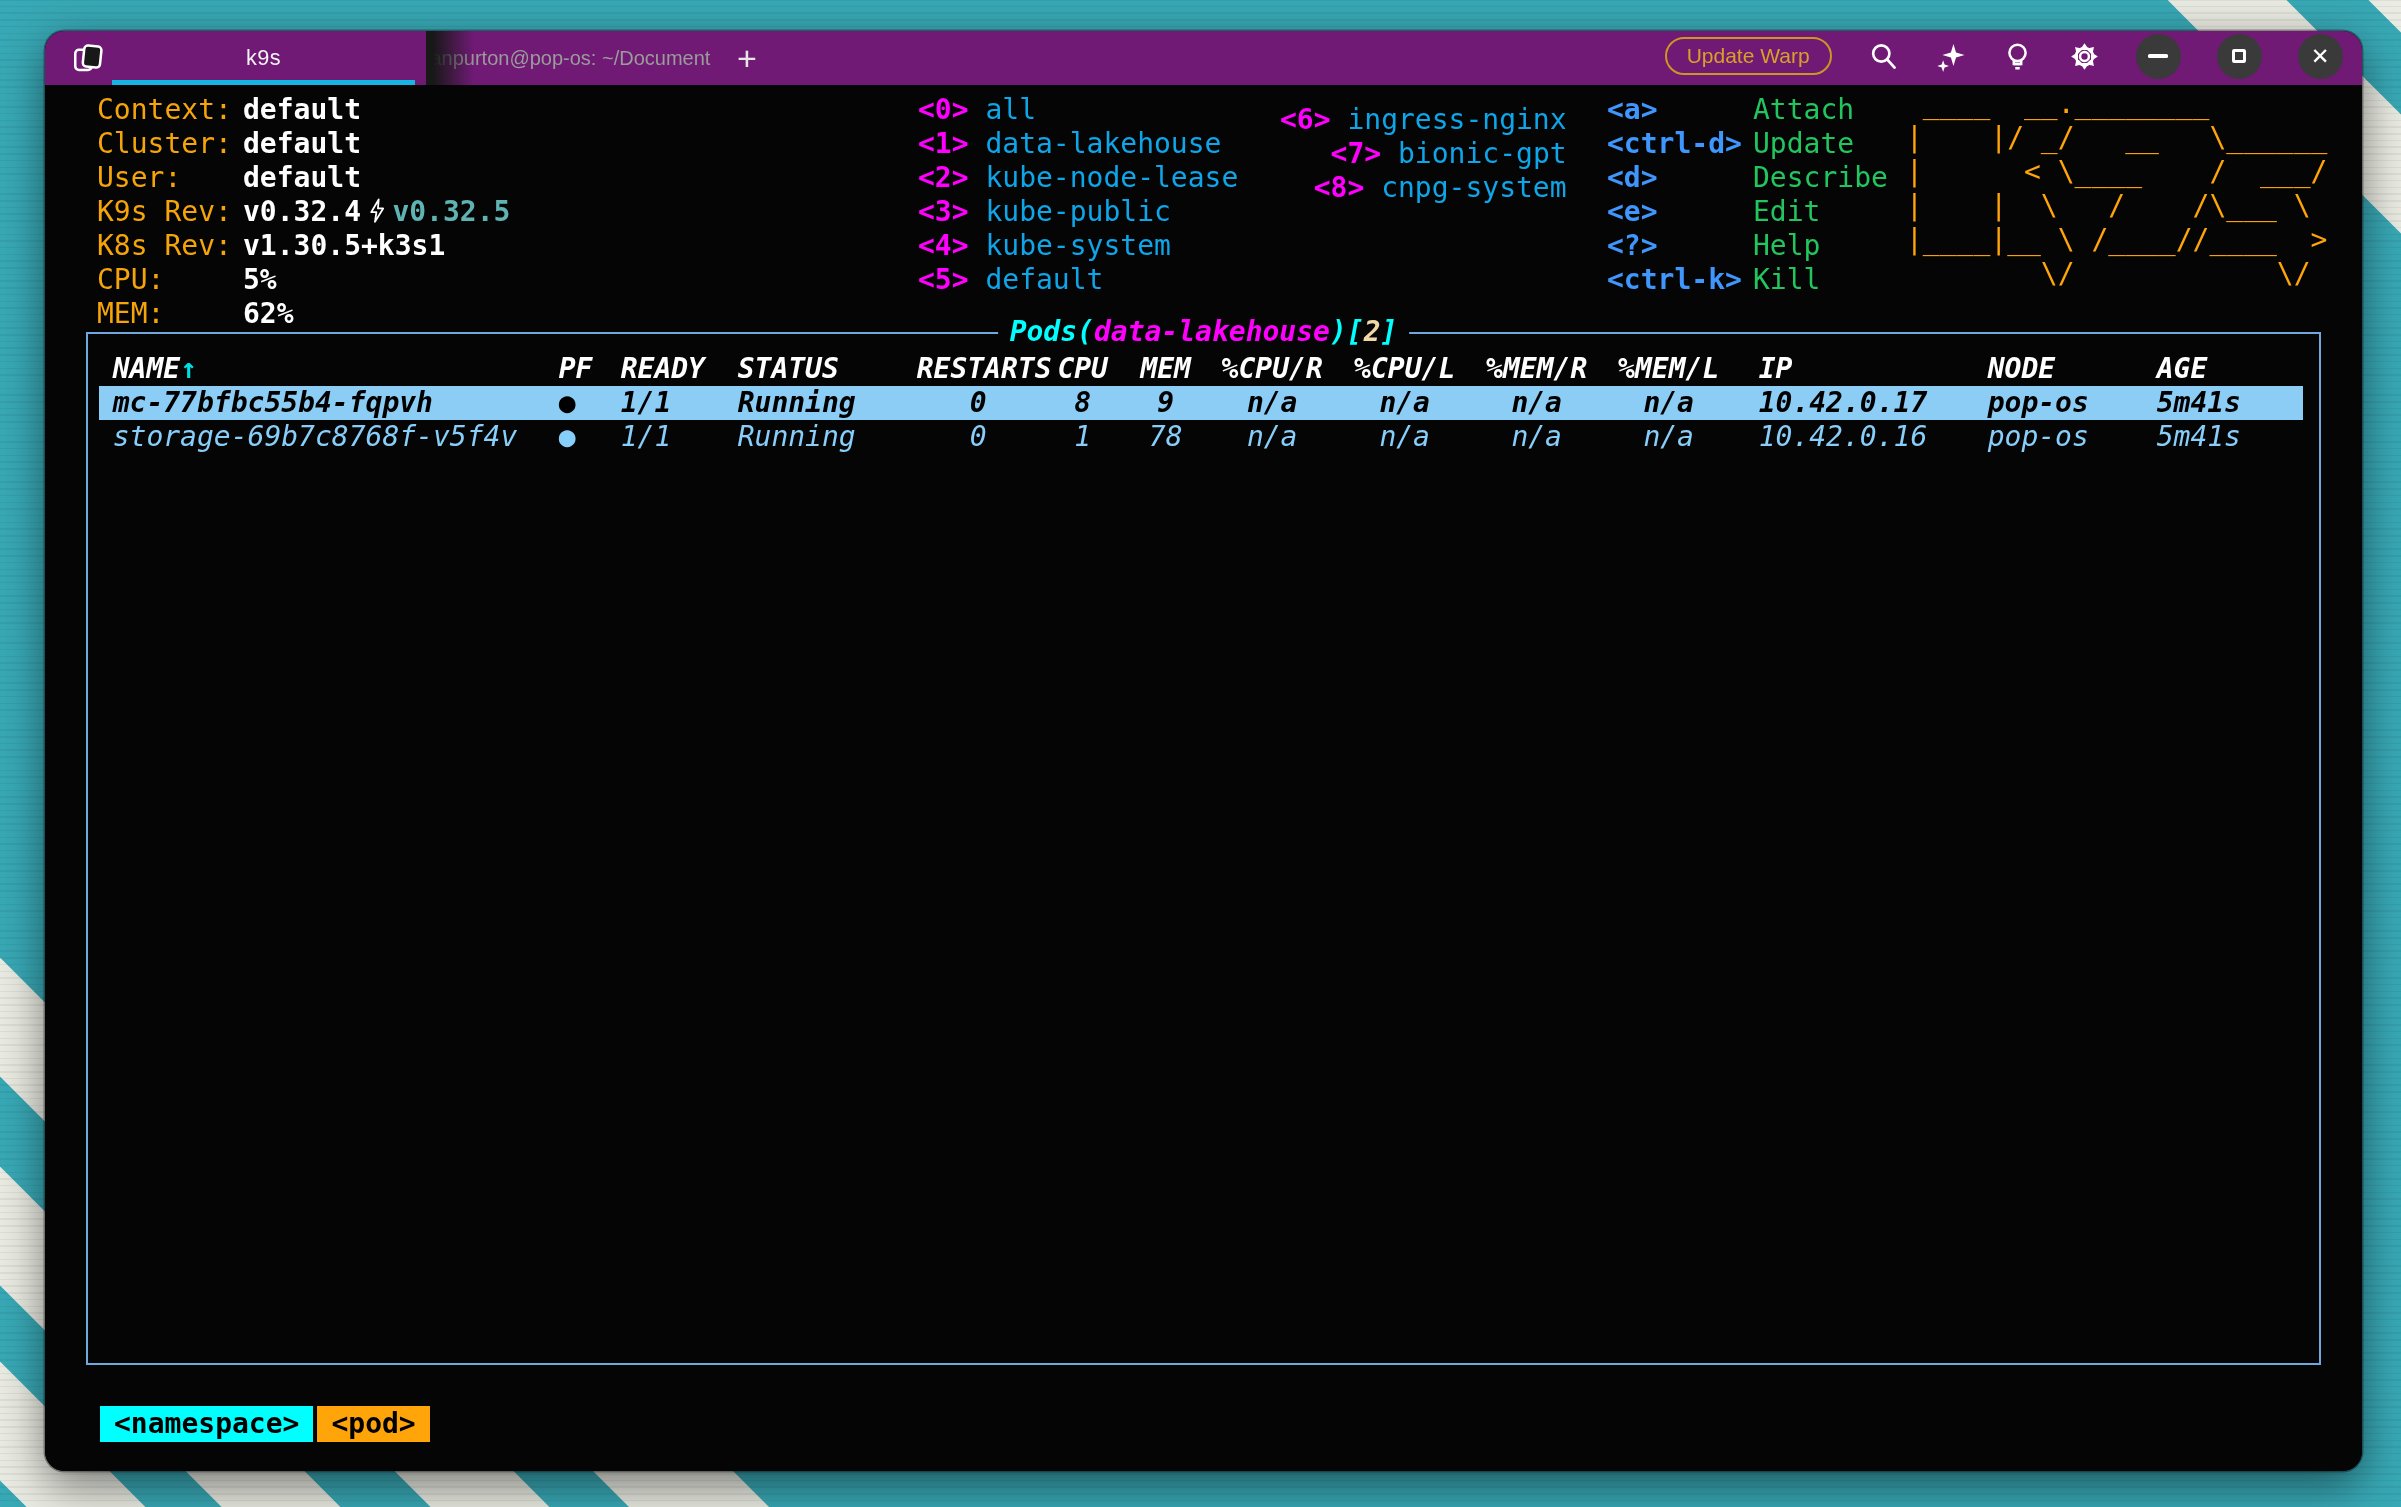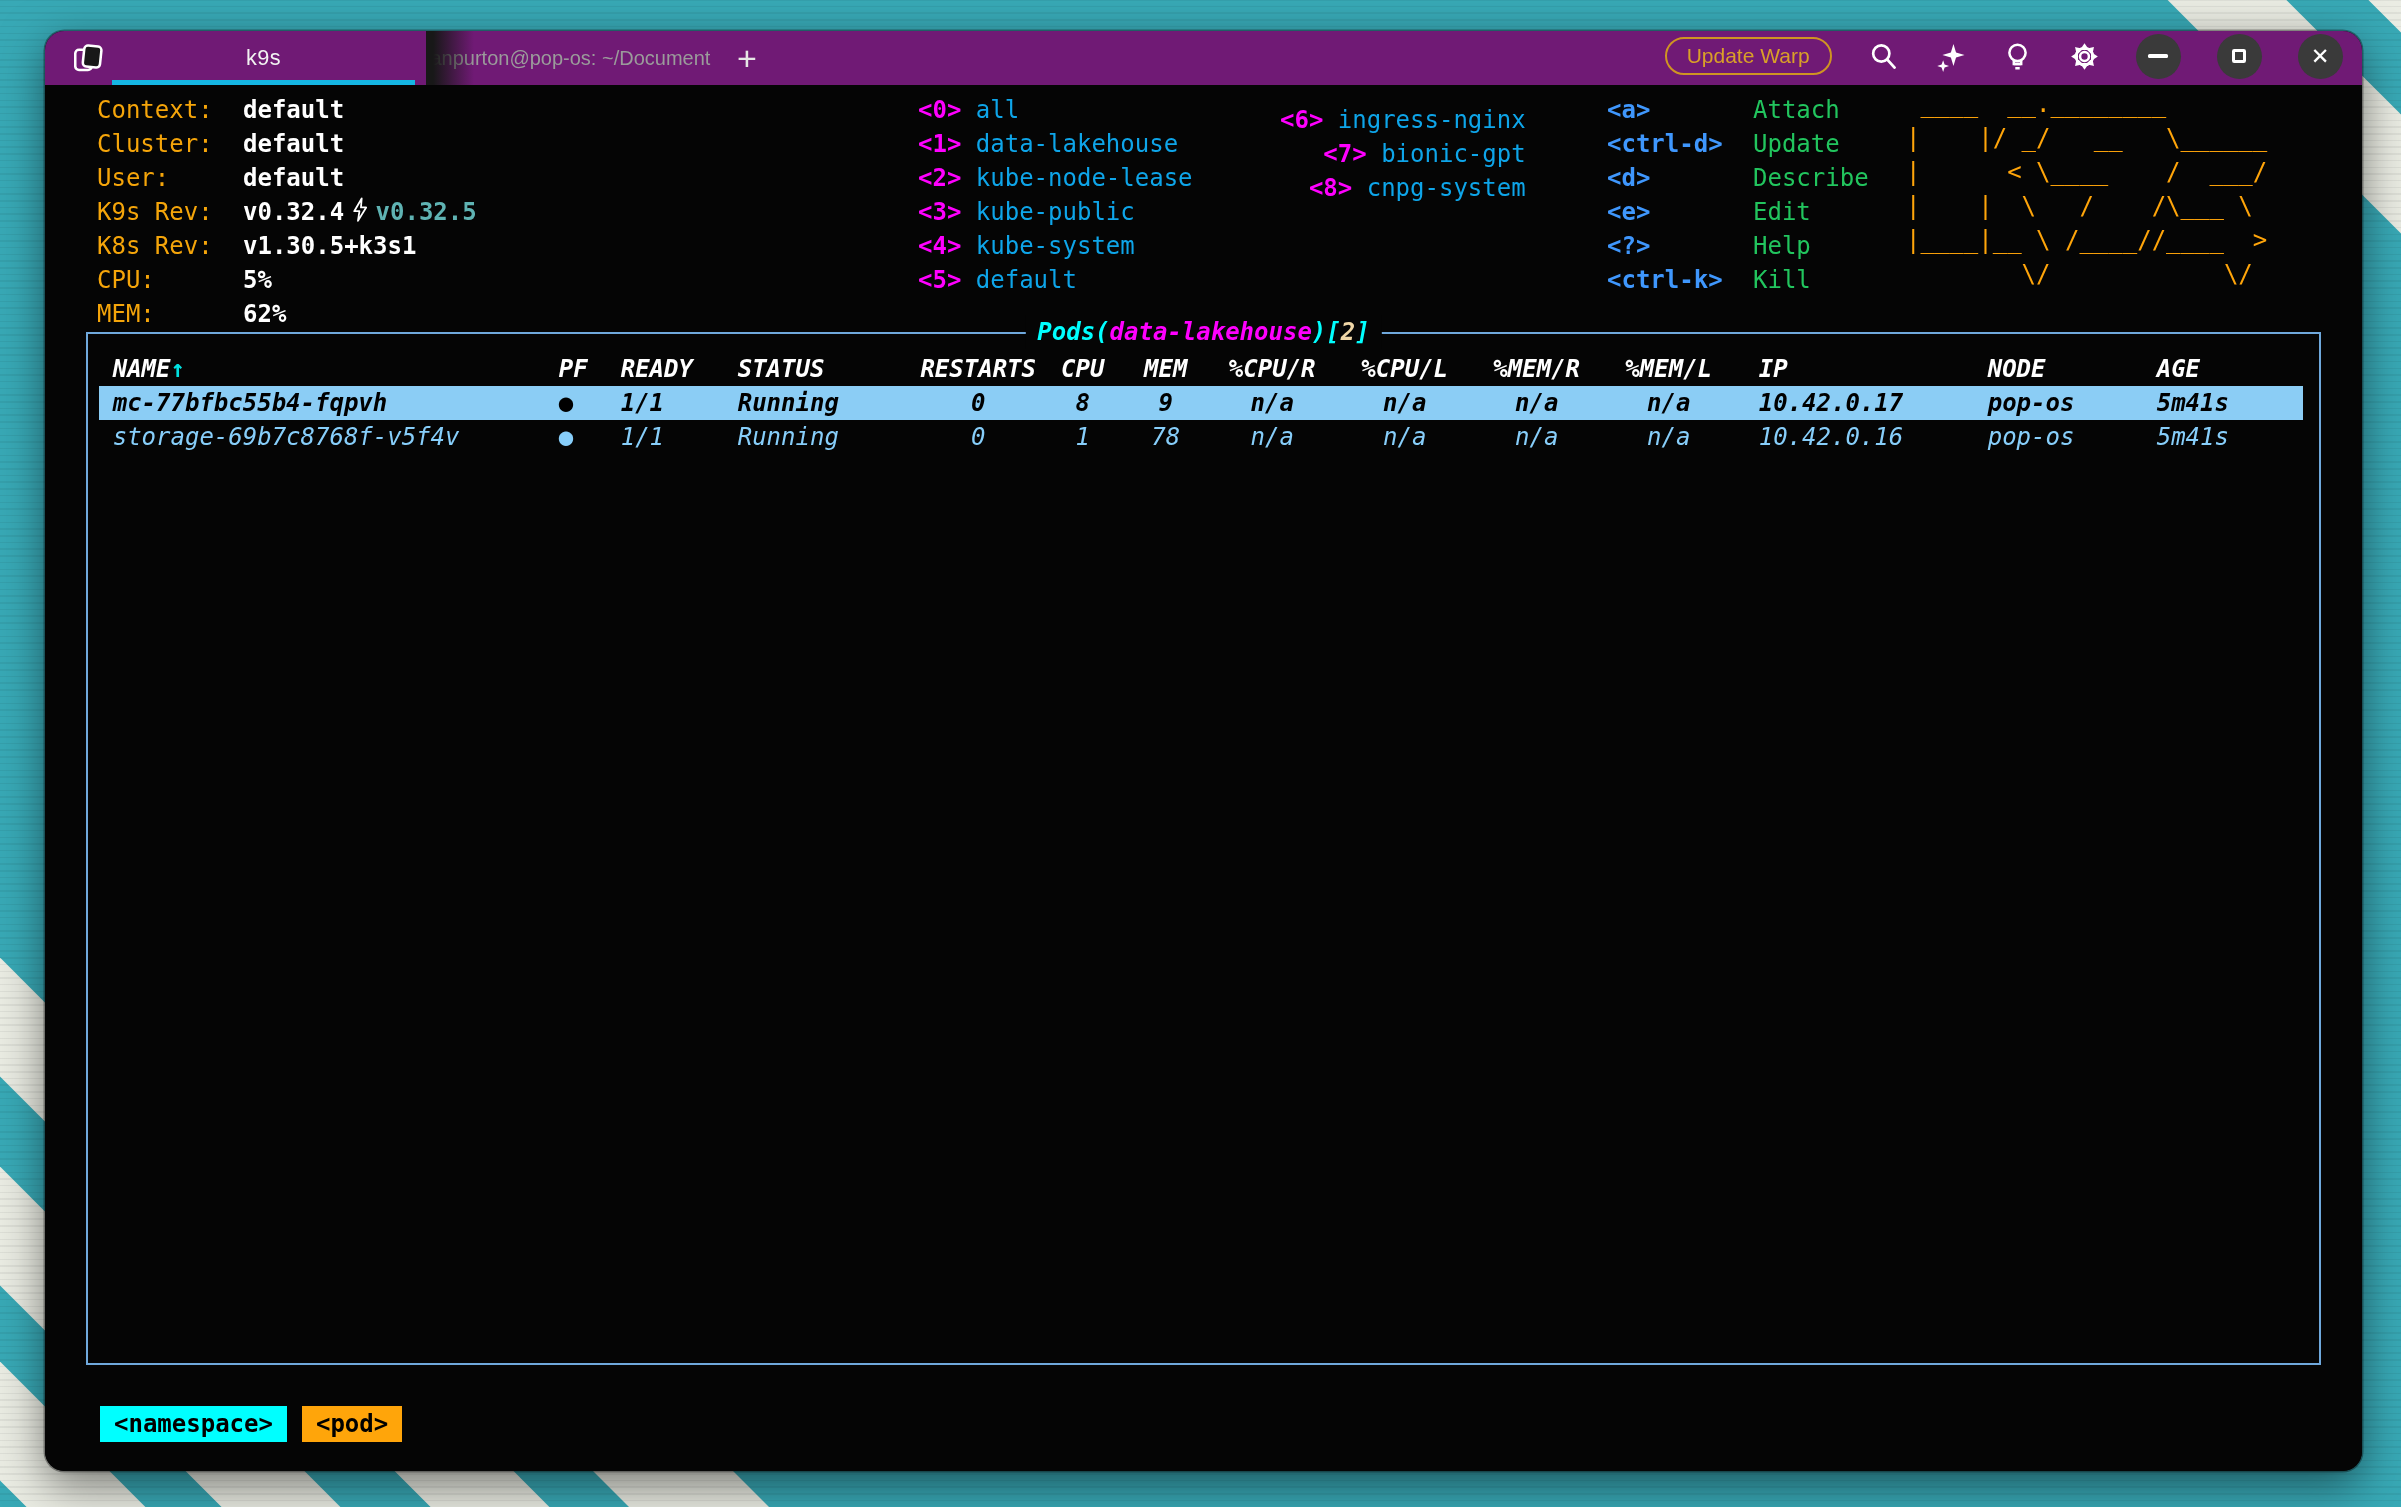--- a/index.html
+++ b/index.html
@@ -55,21 +55,21 @@
     width:45px; height:45px; border-radius:50%; background:#3a3a3a;
     display:flex; align-items:center; justify-content:center; color:#fff;
   }
   .win-btn .minus { width:19.4px; height:4.5px; background:#fff; border-radius:1.5px; }
   .win-btn .square { width:13.5px; height:13.5px; border:3.7px solid #fff; border-radius:2.2px; }
   .win-btn .x { font-size:22.4px; font-weight:bold; line-height:1; font-family:"DejaVu Sans", sans-serif; }
   
   .terminal {
     position:absolute; left:0; top:54px; right:0; bottom:0;
     background:#050505;
-    font-family:"DejaVu Sans Mono", monospace; font-size:24px; line-height:34px;
+    font-family:"DejaVu Sans Mono", monospace; font-size:28px; line-height:34px;
     color:#eee;
   }
   .tline { white-space:pre; }
   .info { position:absolute; left:52px; top:7.5px; }
   .info .lbl { display:inline-block; width:146px; color:#f5a50a; }
   .info .val { color:#fff; font-weight:bold; }
   .info .latest { color:#5fb3b3; font-weight:bold; }
   .bolt { display:inline-block; width:22.4px; height:25.4px; vertical-align:-3px; margin:0 4.5px; }
   .ns-col1 { position:absolute; left:873px; top:7.5px; }
   .ns-col2 { position:absolute; left:1235px; top:18px;text-align:right; }
@@ -97,21 +97,21 @@
     margin:0 16.4px 0 11.2px; padding-left:13.5px; height:34px; line-height:34px;
     white-space:nowrap;
   }
   .trow .num { text-align:center; }
   .trow .ip { padding-left:24px; }
   .thead { color:#ffffff; font-weight:bold; }
   .thead .arrow { color:#00e0e0; }
   .row-selected { background:#8bcdf5; color:#000; font-weight:bold; }
   .row-normal { color:#87cefa; }
   
-  .crumbs { position:absolute; left:55px; top:1321px; display:flex; gap:15px; }
+  .crumbs { position:absolute; left:55px; top:1321px; display:flex; gap:4px; }
   .crumb { height:36px; line-height:36px; padding:0 14px; font-weight:bold; color:#000; }
   .crumb-ns { background:#00ffff; }
   .crumb-pod { background:#ffa50a; }
   svg { display:block; }
 </style>
 </head>
 <body>
 
 <div class="stripe" style="left:87px;  top:1508px;"></div>
 <div class="stripe" style="left:282px;  top:1508px;"></div>

